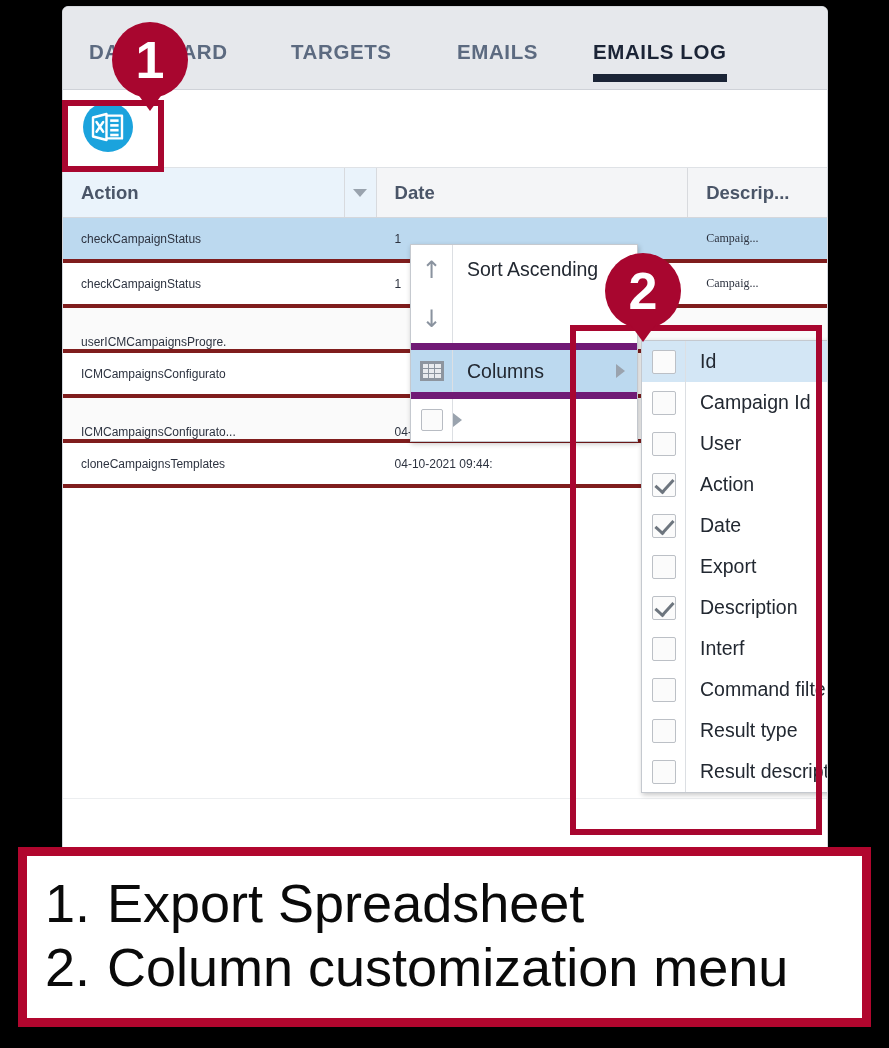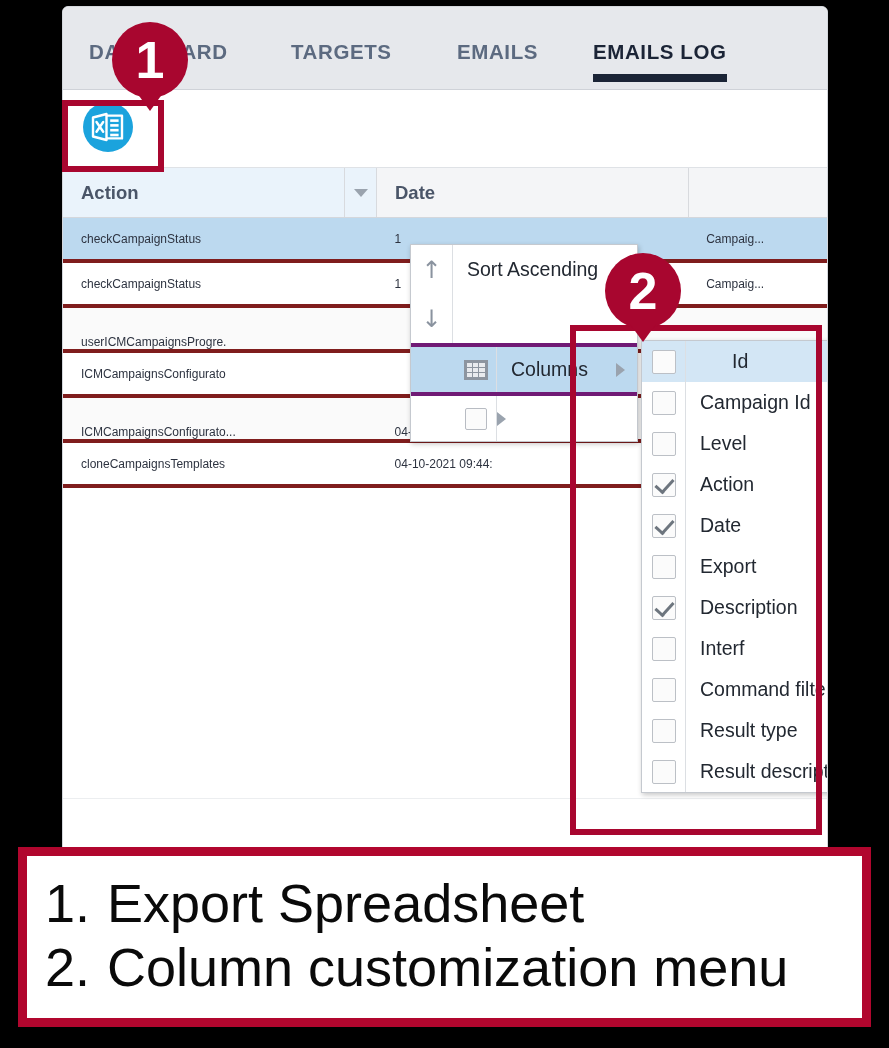--- a/index.html
+++ b/index.html
@@ -138,21 +138,21 @@
   .cell {
     display: flex;
     align-items: center;
     padding-left: 18px;
     box-sizing: border-box;
     white-space: nowrap;
     overflow: hidden;
   }
   .cell.col-action { width: 314px; }
   .cell.col-date   { width: 312px; }
-  .cell.col-desc   { width: 139px; }
+  .cell.col-desc   { width: 139px; font-family: Liberation Serif, serif; }
 
   #grid-empty {
     height: 310px;
     background: #ffffff;
     border-bottom: 1px solid #eceef0;
   }
 
   
   #context-menu {
     position: absolute;
@@ -169,21 +169,21 @@
     display: flex;
     align-items: center;
     height: 49px;
     font-size: 19.5px;
     color: #222831;
     cursor: pointer;
     position: relative;
     box-sizing: border-box;
   }
   .cm-item.hl { background: #bcd9ef; }
-  .cm-sep { border-top: 4px solid #701a75; padding-left: 44px; }
+  .cm-sep { border-top: 7px solid #701a75; }
   .cm-icon {
     width: 42px;
     display: flex;
     align-items: center;
     justify-content: center;
     flex: none;
     border-right: 1px solid #dcdfe3;
     height: 100%;
     box-sizing: border-box;
   }
@@ -235,21 +235,21 @@
   }
   .col-item {
     display: flex;
     align-items: center;
     height: 41px;
     font-size: 19.5px;
     color: #222831;
     cursor: pointer;
     box-sizing: border-box;
   }
-  .col-item.hl { background: #d3e6f5; gap: 32px; }
+  .col-item.hl { background: #d3e6f5; }
   .col-cb-wrap {
     width: 44px;
     flex: none;
     display: flex;
     align-items: center;
     justify-content: center;
     height: 100%;
     border-right: 1px solid #dcdfe3;
     box-sizing: border-box;
   }
@@ -376,20 +376,23 @@
     <div id="grid-header">
       <div class="hcell col-action highlighted">
         <span>Action</span>
       </div>
       <div class="hcell col-menu">
         <span class="hdd-arrow"></span>
       </div>
       <div class="hcell col-date">
         <span>Date</span>
       </div>
+      <div class="hcell col-desc">
+        <span>Descrip...</span>
+      </div>
     </div>
 
     <div class="grow sel">
       <div class="cell col-action">checkCampaignStatus</div>
       <div class="cell col-date">1</div>
       <div class="cell col-desc">Campaig...</div>
     </div>
     <div class="grow">
       <div class="cell col-action">checkCampaignStatus</div>
       <div class="cell col-date">1</div>
@@ -466,21 +469,21 @@
     <div class="col-item">
       <span class="col-cb-wrap">
           <span class="cb"></span>
         </span>
       <span class="col-label">Campaign Id</span>
     </div>
     <div class="col-item">
       <span class="col-cb-wrap">
           <span class="cb"></span>
         </span>
-      <span class="col-label">Level</span>
+      <span class="col-label">User</span>
     </div>
     <div class="col-item">
       <span class="col-cb-wrap">
           <span class="cb checked"></span>
         </span>
       <span class="col-label">Action</span>
     </div>
     <div class="col-item">
       <span class="col-cb-wrap">
           <span class="cb checked"></span>

